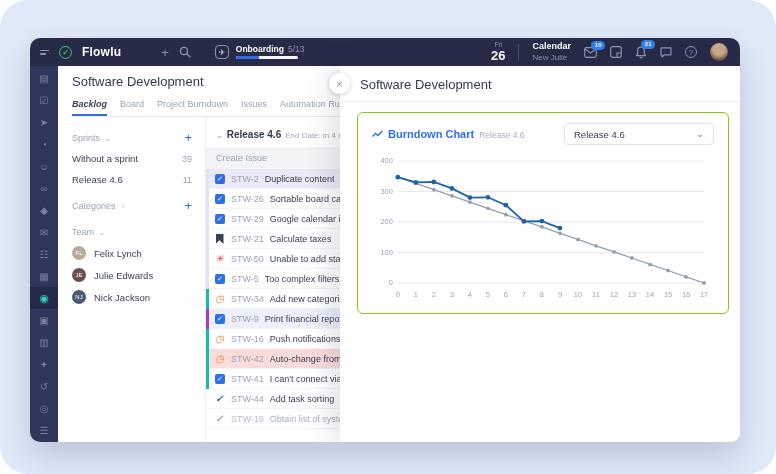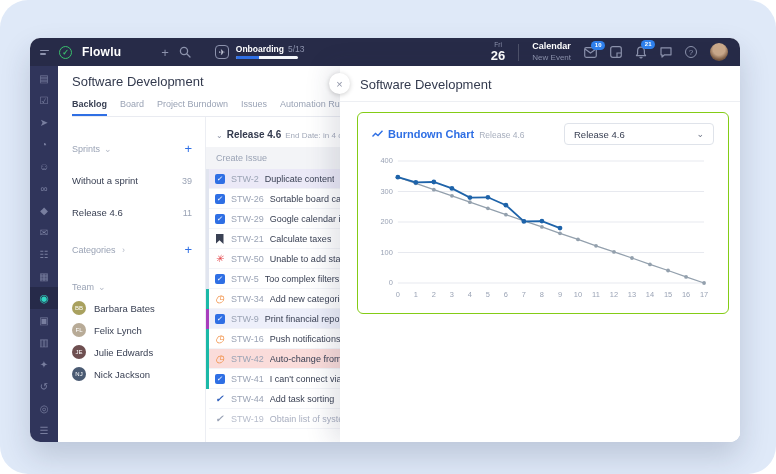--- a/index.html
+++ b/index.html
@@ -41,30 +41,30 @@
   .content { position:relative; display:flex; height:376px; }
   .module-sidebar { width:28px; background:#30355b; display:flex; flex-direction:column; padding-top:1px; flex:none; }
   .mod-item { height:22px; display:flex; align-items:center; justify-content:center; color:#787e9f; font-size:10px; cursor:pointer; }
   .mod-item.active { background:#262a49; color:#2fd5c2; font-size:11px; }
 
   .backlog-panel { flex:1; display:flex; flex-direction:column; background:#fff; min-width:0; }
   .panel-header { padding:8px 0 0 14px; flex:none; white-space:nowrap; }
   .panel-title { font-size:13px; color:#333a4e; }
   .tabs { display:flex; gap:13px; align-items:center; margin-top:7px; border-bottom:1px solid #e9ebf1; font-size:9px; color:#9aa3b5; }
   .tab { padding:3px 0 7px; cursor:pointer; }
-  .tab.active { color:#3a4154; font-weight:bold; box-shadow:inset 0 -2px 0 #2f6fe4; }
+  .tab.active { color:#3a4154; font-weight:bold; box-shadow:inset 0 -2px 0 #2f6fe4;font-style:italic; }
   .filter-funnel { display:flex; flex-direction:column; gap:1.5px; margin:0 2px 4px 6px; cursor:pointer; }
   .filter-funnel i { height:1.2px; background:#9aa3b5; border-radius:1px; }
   .filter-funnel i:nth-child(1){ width:9px; } .filter-funnel i:nth-child(2){ width:6px; } .filter-funnel i:nth-child(3){ width:3px; }
   .hide-check { width:9px; height:9px; border:1px solid #ccd2de; border-radius:2px; margin-bottom:4px; cursor:pointer; flex:none; }
   .hide-label { font-size:9px; color:#6e7587; margin:0 0 4px 1px; }
 
   .panel-body { flex:1; display:flex; min-height:0; }
   .filters { width:147px; flex:none; padding:10px 13px 0 14px; }
-  .f-row { display:flex; justify-content:space-between; align-items:center; height:21px; font-size:9.5px; color:#3a4154; cursor:pointer;margin-top:11px; }
+  .f-row { display:flex; justify-content:space-between; align-items:center; height:21px; font-size:9.5px; color:#3a4154; cursor:pointer; }
   .f-head { color:#9aa3b5; font-size:9px; }
   .f-head .caret { margin-left:4px; color:#b4bac7; }
   .f-plus { color:#2f6fe4; font-size:13px; line-height:1; cursor:pointer; }
   .f-count { color:#9aa3b5; font-size:9px; }
   .f-gap { height:5px; }
   .member { display:flex; align-items:center; gap:8px; height:22px; cursor:pointer; }
   .member-avatar { width:14px; height:14px; border-radius:50%; color:#fff; font-size:6px; display:flex; align-items:center; justify-content:center; flex:none; }
   .member-name { font-size:9.5px; color:#3a4154; }
 
   .issues-col { flex:1; border-left:1px solid #eceef3; display:flex; flex-direction:column; min-width:0; background:#fff; }
@@ -146,21 +146,21 @@
         </div>
       </div>
       <div class="tb-right">
         <div class="tb-date">
           <div class="tb-weekday">Fri</div>
           <div class="tb-day">26</div>
         </div>
         <div class="tb-divider"></div>
         <div class="tb-cal">
           <div class="tb-cal-title">Calendar</div>
-          <div class="tb-cal-sub">New Event</div>
+          <div class="tb-cal-sub">New Julie</div>
         </div>
         <div class="tb-icon">
           <svg width="13" height="11" viewBox="0 0 13 11">
               <rect x="0.7" y="0.7" width="11.6" height="9.6" rx="1.5" fill="none" stroke="#8d93ad" stroke-width="1.2"></rect>
               <polyline points="1,2 6.5,6 12,2" fill="none" stroke="#8d93ad" stroke-width="1.2"></polyline>
             </svg>
           <span class="badge">10</span>
         </div>
         <div class="tb-icon">
           <svg width="12" height="12" viewBox="0 0 12 12">
@@ -308,24 +308,20 @@
             <div class="f-row f-head">
               <span><span>Categories</span> <span class="caret">›</span></span>
               <span class="f-plus">+</span>
             </div>
             <div class="f-gap"></div>
             <div class="f-row f-head">
               <span><span>Team</span><span class="caret">⌄</span></span>
             </div>
             <div>
 
-                <div class="member">
-                  <span class="member-avatar" style="background: rgb(169, 161, 95);">BB</span>
-                  <span class="member-name">Barbara Bates</span>
-                </div>
 
                 <div class="member">
                   <span class="member-avatar" style="background: rgb(184, 171, 151);">FL</span>
                   <span class="member-name">Felix Lynch</span>
                 </div>
 
                 <div class="member">
                   <span class="member-avatar" style="background: rgb(110, 79, 80);">JE</span>
                   <span class="member-name">Julie Edwards</span>
                 </div>

